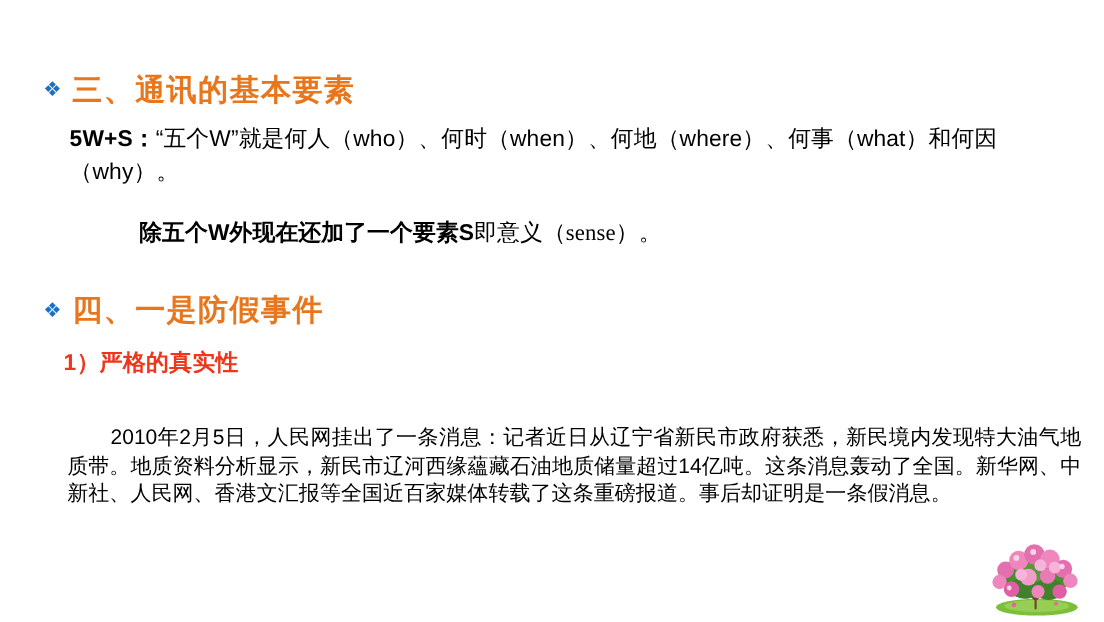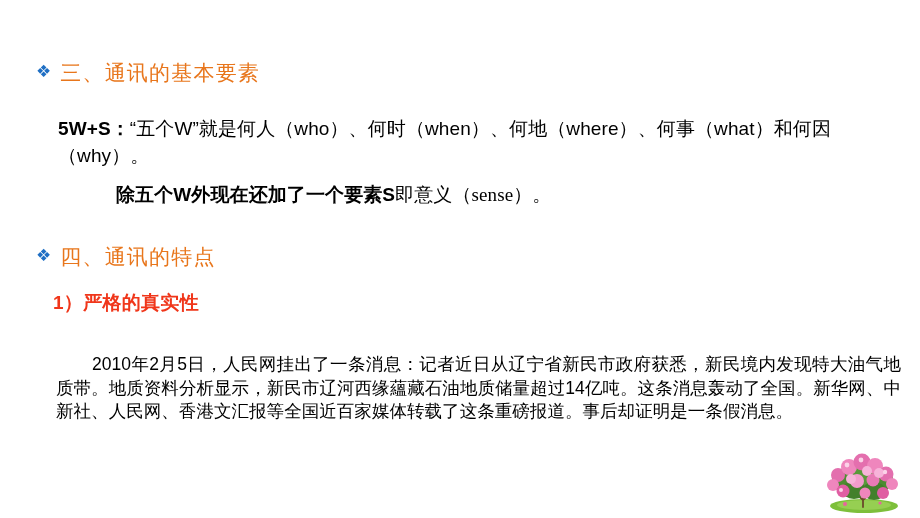--- a/index.html
+++ b/index.html
@@ -37,22 +37,22 @@
     color: #1f6fc4;
     font-size: 17px;
     line-height: 1;
     margin-right: 9px;
     position: relative;
     top: -3px;
     flex: 0 0 auto;
   }
   .section-heading-text {
     color: #E8761C;
-    font-size: 21px;
-    font-weight: normal;
+    font-size: 25px;
+    font-weight: bold;
     letter-spacing: 1.2px;
     line-height: 1.05;
   }
 
   
   .sub-heading {
     position: absolute;
     color: #F0361A;
     font-size: 19px;
     font-weight: bold;
@@ -98,31 +98,31 @@
 </head>
 <body>
 
 <div class="slide">
 
   <div class="section-heading" style="left:36px; top:62px;">
     <span class="bullet-diamond">❖</span>
     <span class="section-heading-text">三、通讯的基本要素</span>
   </div>
 
-  <div class="body-block lvl1" style="left:58px; top:116px; width:830px;">
+  <div class="body-block lvl1" style="left:58px; top:104px; width:830px;">
     <span class="b">5W+S：</span><span>“五个W”就是何人（who）、何时（when）、何地（where）、何事（what）和何因（why）。</span>
   </div>
 
   <div class="body-block lvl1" style="left:88px; top:182px; width:800px;padding-left:28px;">
     <span class="b">除五个W外现在还加了一个要素S</span><span>即意义（</span><span class="serif">sense</span><span>）。</span>
   </div>
 
   <div class="section-heading" style="left:36px; top:246px;">
     <span class="bullet-diamond">❖</span>
-    <span class="section-heading-text">四、通讯的特点</span>
+    <span class="section-heading-text">四、一是防假事件</span>
   </div>
 
   <div class="sub-heading" style="left:53px; top:293px;">1）严格的真实性</div>
 
 
   <div class="para indent2" style="left:56px; top:353px; width:845px;">2010年2月5日，人民网挂出了一条消息：记者近日从辽宁省新民市政府获悉，新民境内发现特大油气地质带。地质资料分析显示，新民市辽河西缘蘊藏石油地质储量超过14亿吨。这条消息轰动了全国。新华网、中新社、人民网、香港文汇报等全国近百家媒体转载了这条重磅报道。事后却证明是一条假消息。</div>
 
   <svg class="flower-art" viewBox="0 0 96 64" aria-hidden="true">
 
     <ellipse cx="48" cy="56" rx="34" ry="7" fill="#7dbf3a"></ellipse>

